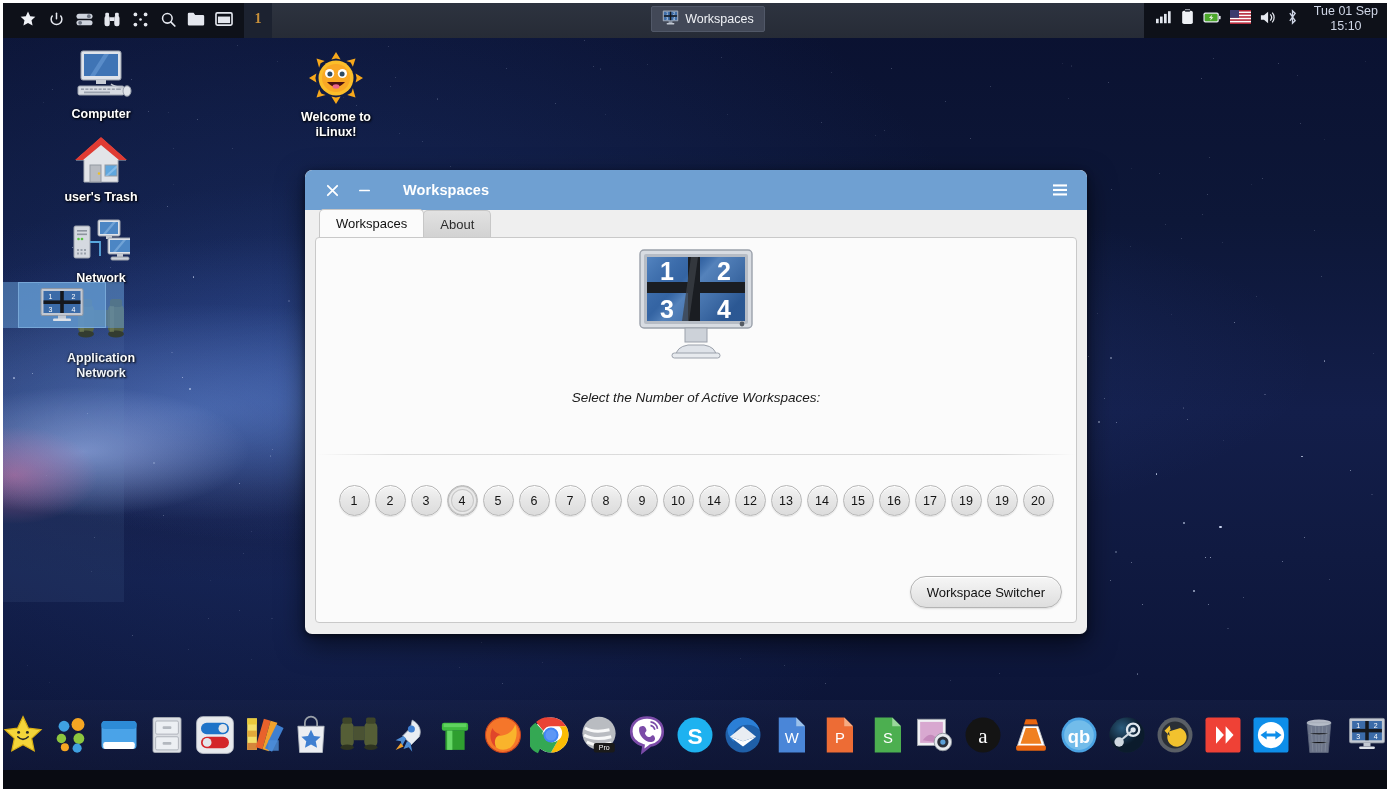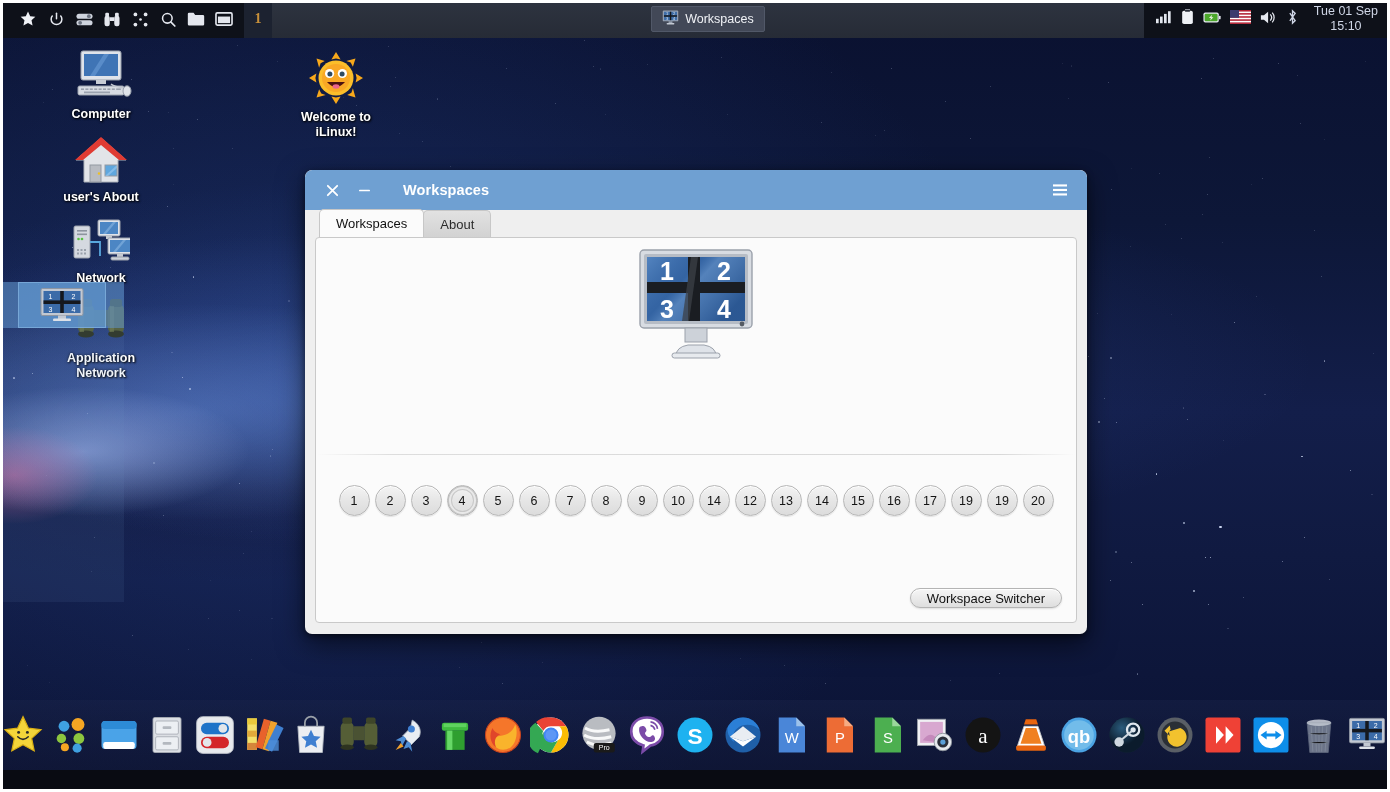--- a/index.html
+++ b/index.html
@@ -170,21 +170,21 @@
     box-shadow: 0 1px 0 rgba(255,255,255,.9) inset, 0 1px 1px rgba(0,0,0,.1);
   }
   .numbtn.selected {
     box-shadow: 0 0 0 1px #c4c4c4 inset, 0 0 0 3px #e9e9e9 inset,
                 0 0 0 4px #c8c8c8 inset, 0 1px 1px rgba(0,0,0,.12);
   }
   #switcher-wrap {
     position:absolute; right:14px; bottom:14px;
   }
   #switcher-btn {
-    height:20px; padding:0 16px; border-radius:17px;
+    height:32px; padding:0 16px; border-radius:17px;
     border:1px solid #b4b4b4;
     background: linear-gradient(180deg,#f6f6f6 0%, #e9e9e9 55%, #dedede 100%);
     color:#111; font-size:13px;
     display:flex; align-items:center; justify-content:center;
     box-shadow: 0 1px 0 rgba(255,255,255,.9) inset, 0 1px 2px rgba(0,0,0,.12);
   }
 
   
   #dock {
     position:absolute; left:0; bottom:22px; width:1390px; height:70px;
@@ -636,21 +636,21 @@
     <div class="glyph">
       <svg width="54" height="50" viewBox="0 0 54 50">
         <path d="M27 3 L52 25 L44 25 L44 47 L10 47 L10 25 L2 25 z" fill="#e2e4e8" stroke="#aeb3bb"></path>
         <path d="M27 2 L53 25 L45 25 L27 10 L9 25 L1 25 z" fill="#e03b33"></path>
         <rect x="16" y="30" width="11" height="17" fill="#b9bcc2" stroke="#9499a2"></rect>
         <circle cx="25" cy="38.5" r="1.2" fill="#f0c020"></circle>
         <rect x="31" y="30" width="12" height="11" fill="#5fa7de" stroke="#9499a2"></rect>
         <path d="M31 41 L43 30 v3 L34 41z" fill="#9dcaf0" opacity=".6"></path>
       </svg>
     </div>
-    <div class="lbl">user's About</div>
+    <div class="lbl">user's Trash</div>
   </div>
 
   <div class="desk-icon" style="left:41px; top:216px;">
     <div class="glyph">
       <svg width="58" height="48" viewBox="0 0 58 48">
         <rect x="2" y="8" width="16" height="32" rx="1.6" fill="#d5d9e0" stroke="#9ba1ac"></rect>
         <g fill="#8d949f">
             <rect x="5" y="12" width="10" height="1.6"></rect>
             <rect x="5" y="15.5" width="10" height="1.6"></rect>
           </g>
@@ -772,20 +772,21 @@
         <text x="35" y="32" font-size="25" font-weight="bold" fill="#ffffff" text-anchor="middle" font-family="Liberation Sans, sans-serif">1</text>
         <text x="92" y="32" font-size="25" font-weight="bold" fill="#ffffff" text-anchor="middle" font-family="Liberation Sans, sans-serif">2</text>
         <text x="35" y="70" font-size="25" font-weight="bold" fill="#ffffff" text-anchor="middle" font-family="Liberation Sans, sans-serif">3</text>
         <text x="92" y="70" font-size="25" font-weight="bold" fill="#ffffff" text-anchor="middle" font-family="Liberation Sans, sans-serif">4</text>
         <circle cx="110" cy="76" r="2.4" fill="#555b63"></circle>
         <rect x="53" y="80" width="22" height="14" fill="#cdd2d9" stroke="#9ba1ab"></rect>
         <path d="M44 108 q0-9 12-11 h16 q12 2 12 11z" fill="#dfe3e9" stroke="#9ba1ab"></path>
         <rect x="40" y="105" width="48" height="5" rx="2.4" fill="#e7eaee" stroke="#9ba1ab"></rect>
       </svg>
 
+      <div class="blurb" id="blurb2">Select the Number of Active Workspaces:</div>
 
       <div id="sep"></div>
 
       <div id="numrow">
           <div class="numbtn">1</div>
           <div class="numbtn">2</div>
           <div class="numbtn">3</div>
           <div class="numbtn selected">4</div>
           <div class="numbtn">5</div>
           <div class="numbtn">6</div>

